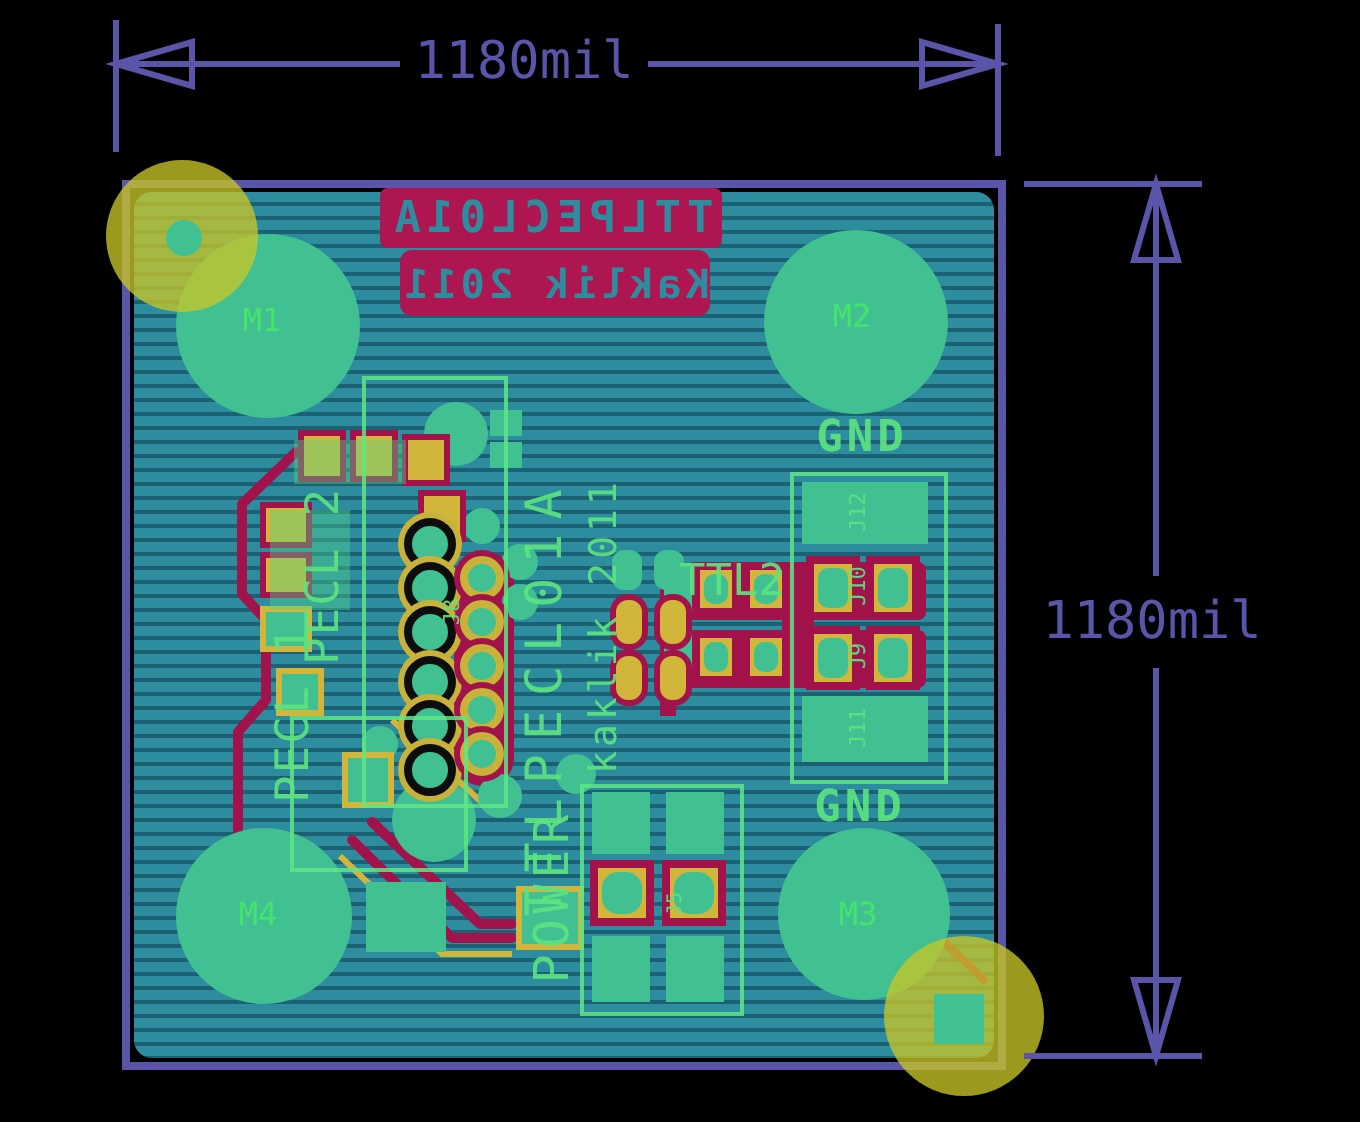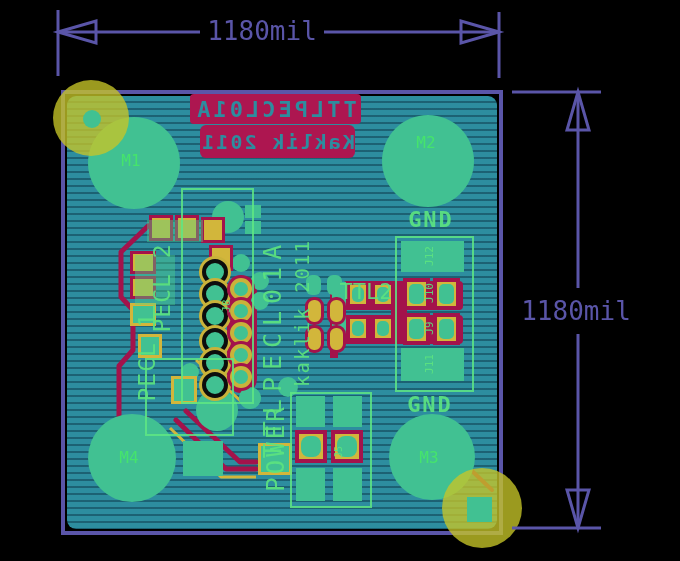--- a/index.html
+++ b/index.html
@@ -165,21 +165,21 @@
 
     <div class="sbox" style="left:181px;top:188px;width:69px;height:212px;"></div>
     <div class="sbox" style="left:145px;top:358px;width:85px;height:74px;"></div>
     <div class="sbox" style="left:395px;top:236px;width:75px;height:152px;"></div>
     <div class="sbox" style="left:290px;top:392px;width:78px;height:112px;"></div>
 
     <div class="hdr" style="left:190px;top:94px;width:171px;height:30px;border-radius:4px;font-size:22px;letter-spacing:3px;">TTLPECL01A</div>
     <div class="hdr" style="left:200px;top:125px;width:155px;height:33px;border-radius:6px;font-size:20px;letter-spacing:2px;">Kaklik 2011</div>
 
     <div class="ht mlabel" style="left:131px;top:160px;text-align:right;">M1</div>
-    <div class="ht mlabel" style="left:426px;top:142px;">M2</div>
+    <div class="ht mlabel" style="left:426px;top:158px;">M2</div>
     <div class="ht mlabel" style="left:429px;top:457px;">M3</div>
     <div class="ht mlabel" style="left:129px;top:457px;">M4</div>
 
     <div class="ht sg" style="left:431px;top:219px;font-size:22px;font-weight:bold;letter-spacing:2px;">GND</div>
     <div class="ht sg" style="left:430px;top:404px;font-size:22px;font-weight:bold;letter-spacing:2px;">GND</div>
     <div class="ht sg" style="left:366px;top:291px;font-size:22px;">TTL2</div>
     <div class="vt sg" style="left:162px;top:288px;font-size:23px;letter-spacing:1px;">PECL 2</div>
     <div class="vt sg" style="left:147px;top:357px;font-size:23px;letter-spacing:1px;">PECL 1</div>
     <div class="vt sg" style="left:272px;top:348px;font-size:25px;letter-spacing:7px;">TTLPECL01A</div>
     <div class="vt sg" style="left:302px;top:313px;font-size:19px;letter-spacing:2px;">kaklik 2011</div>

